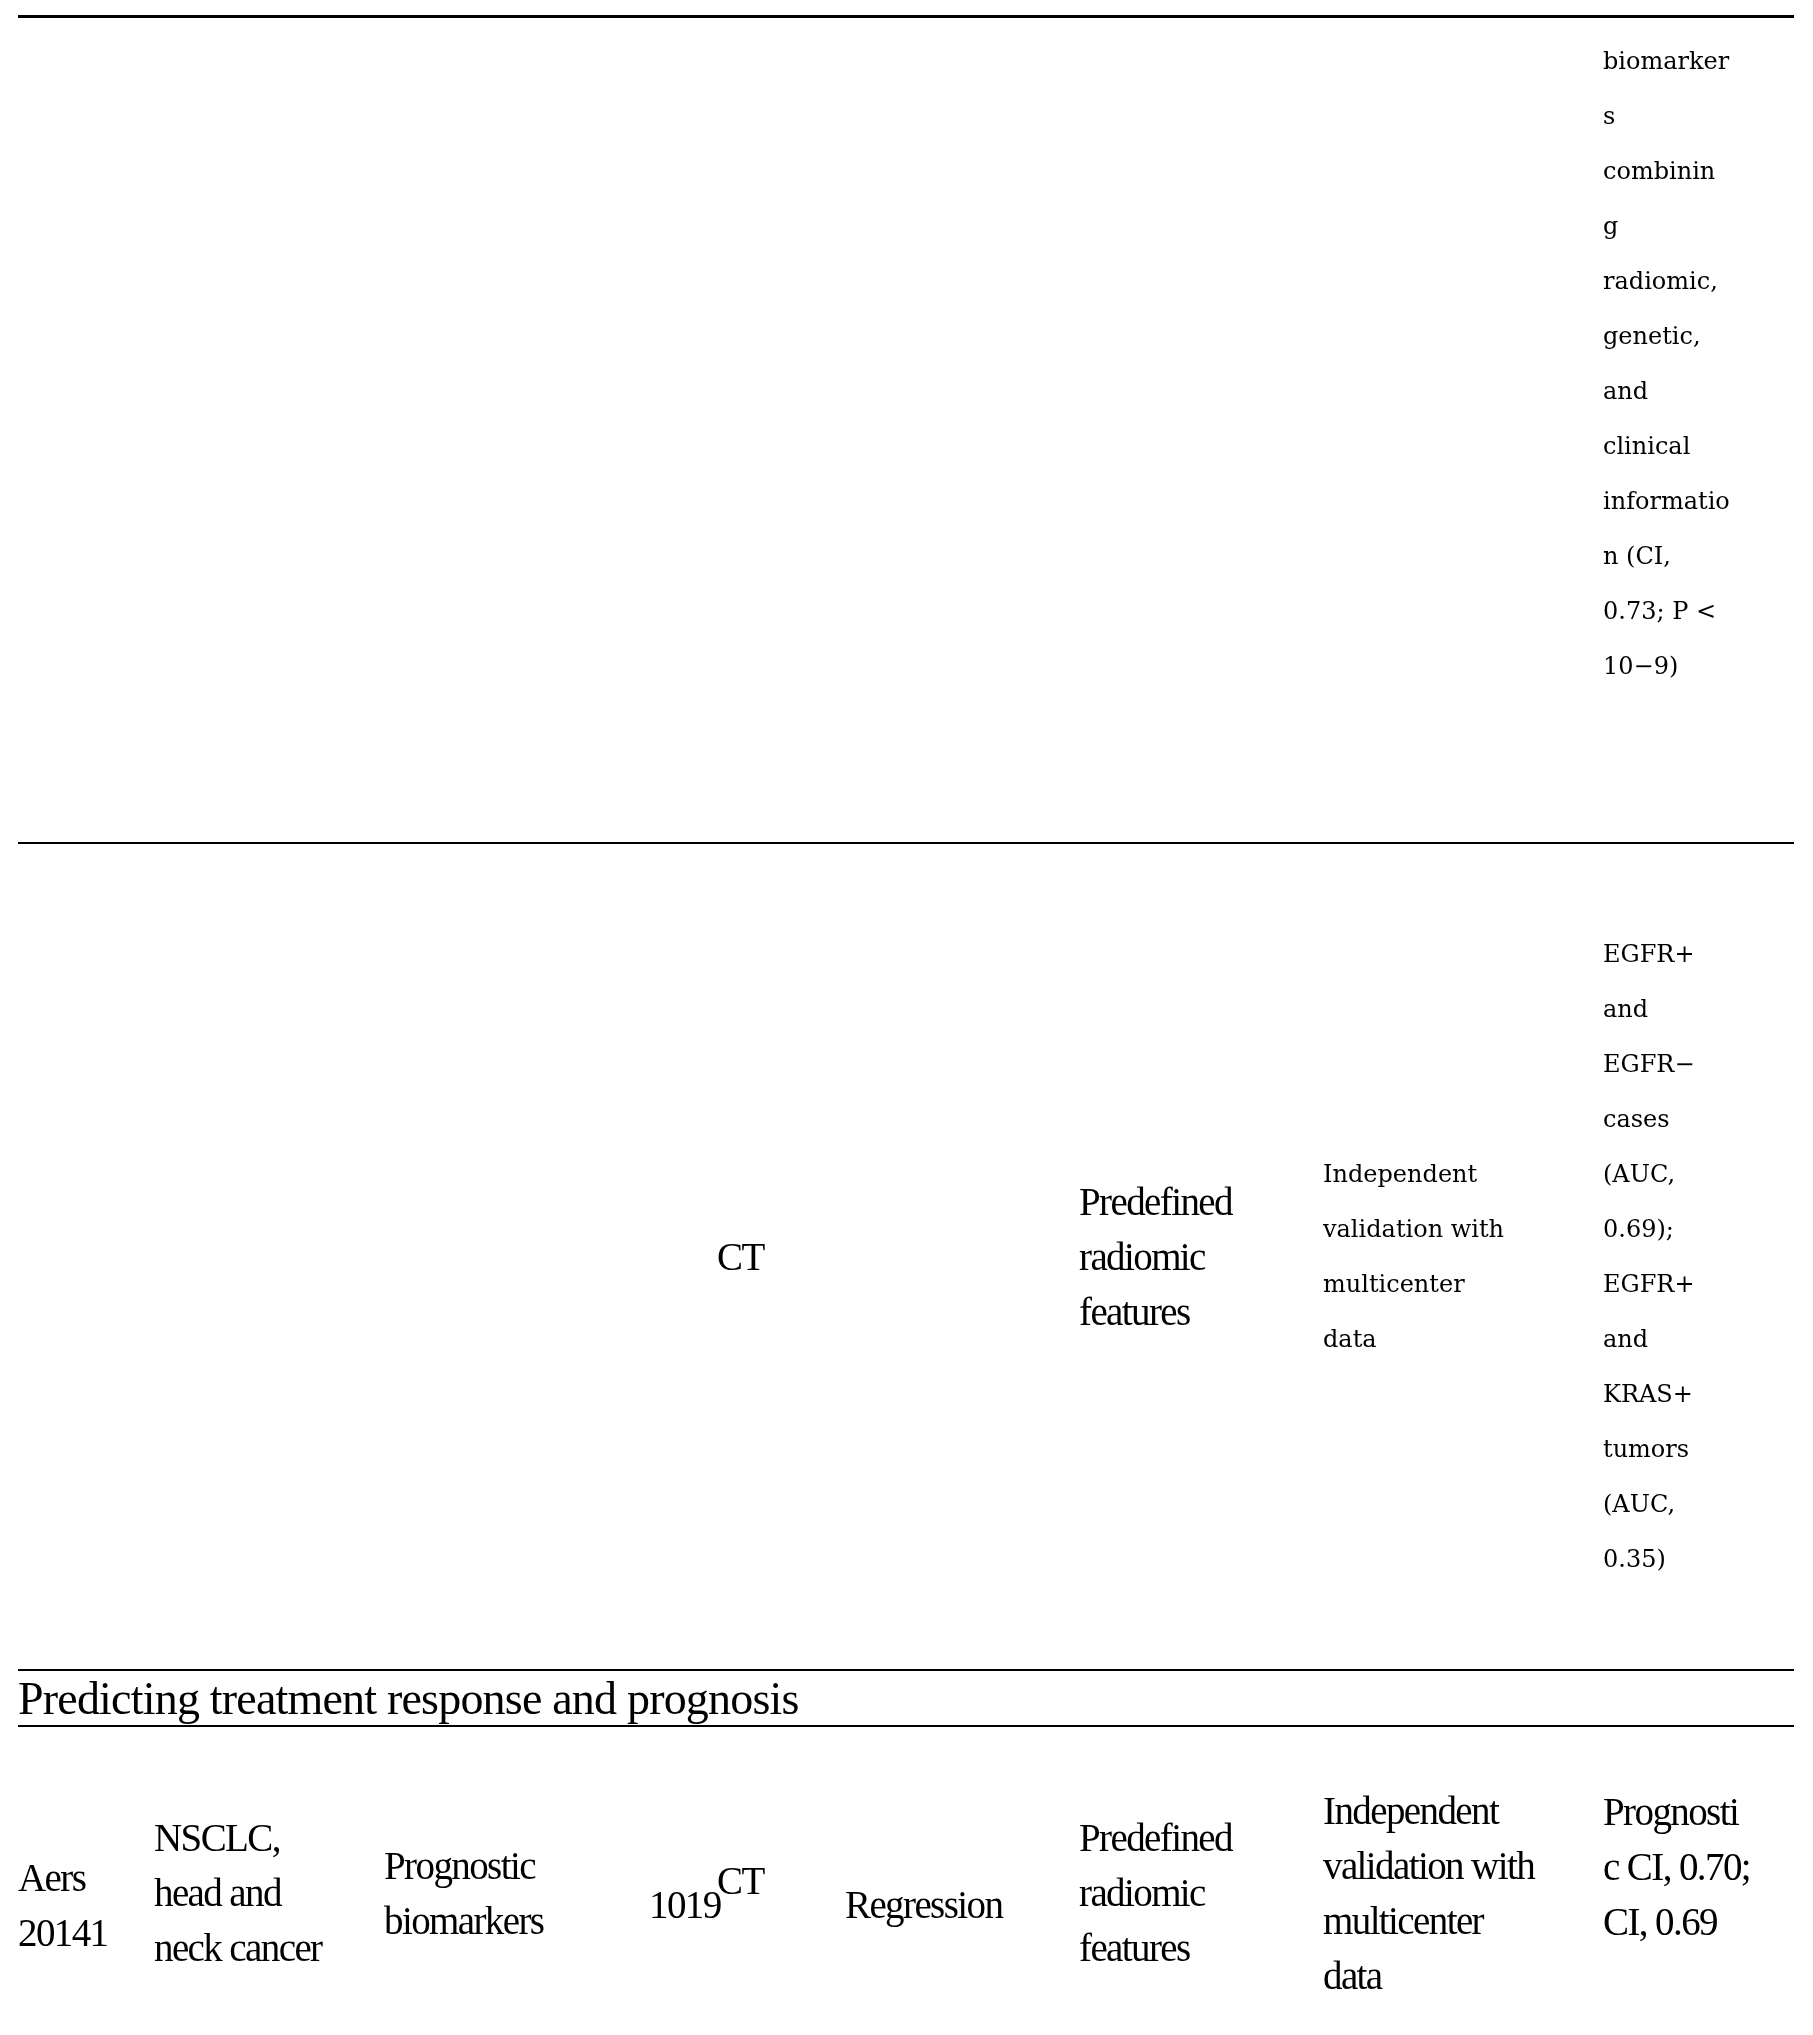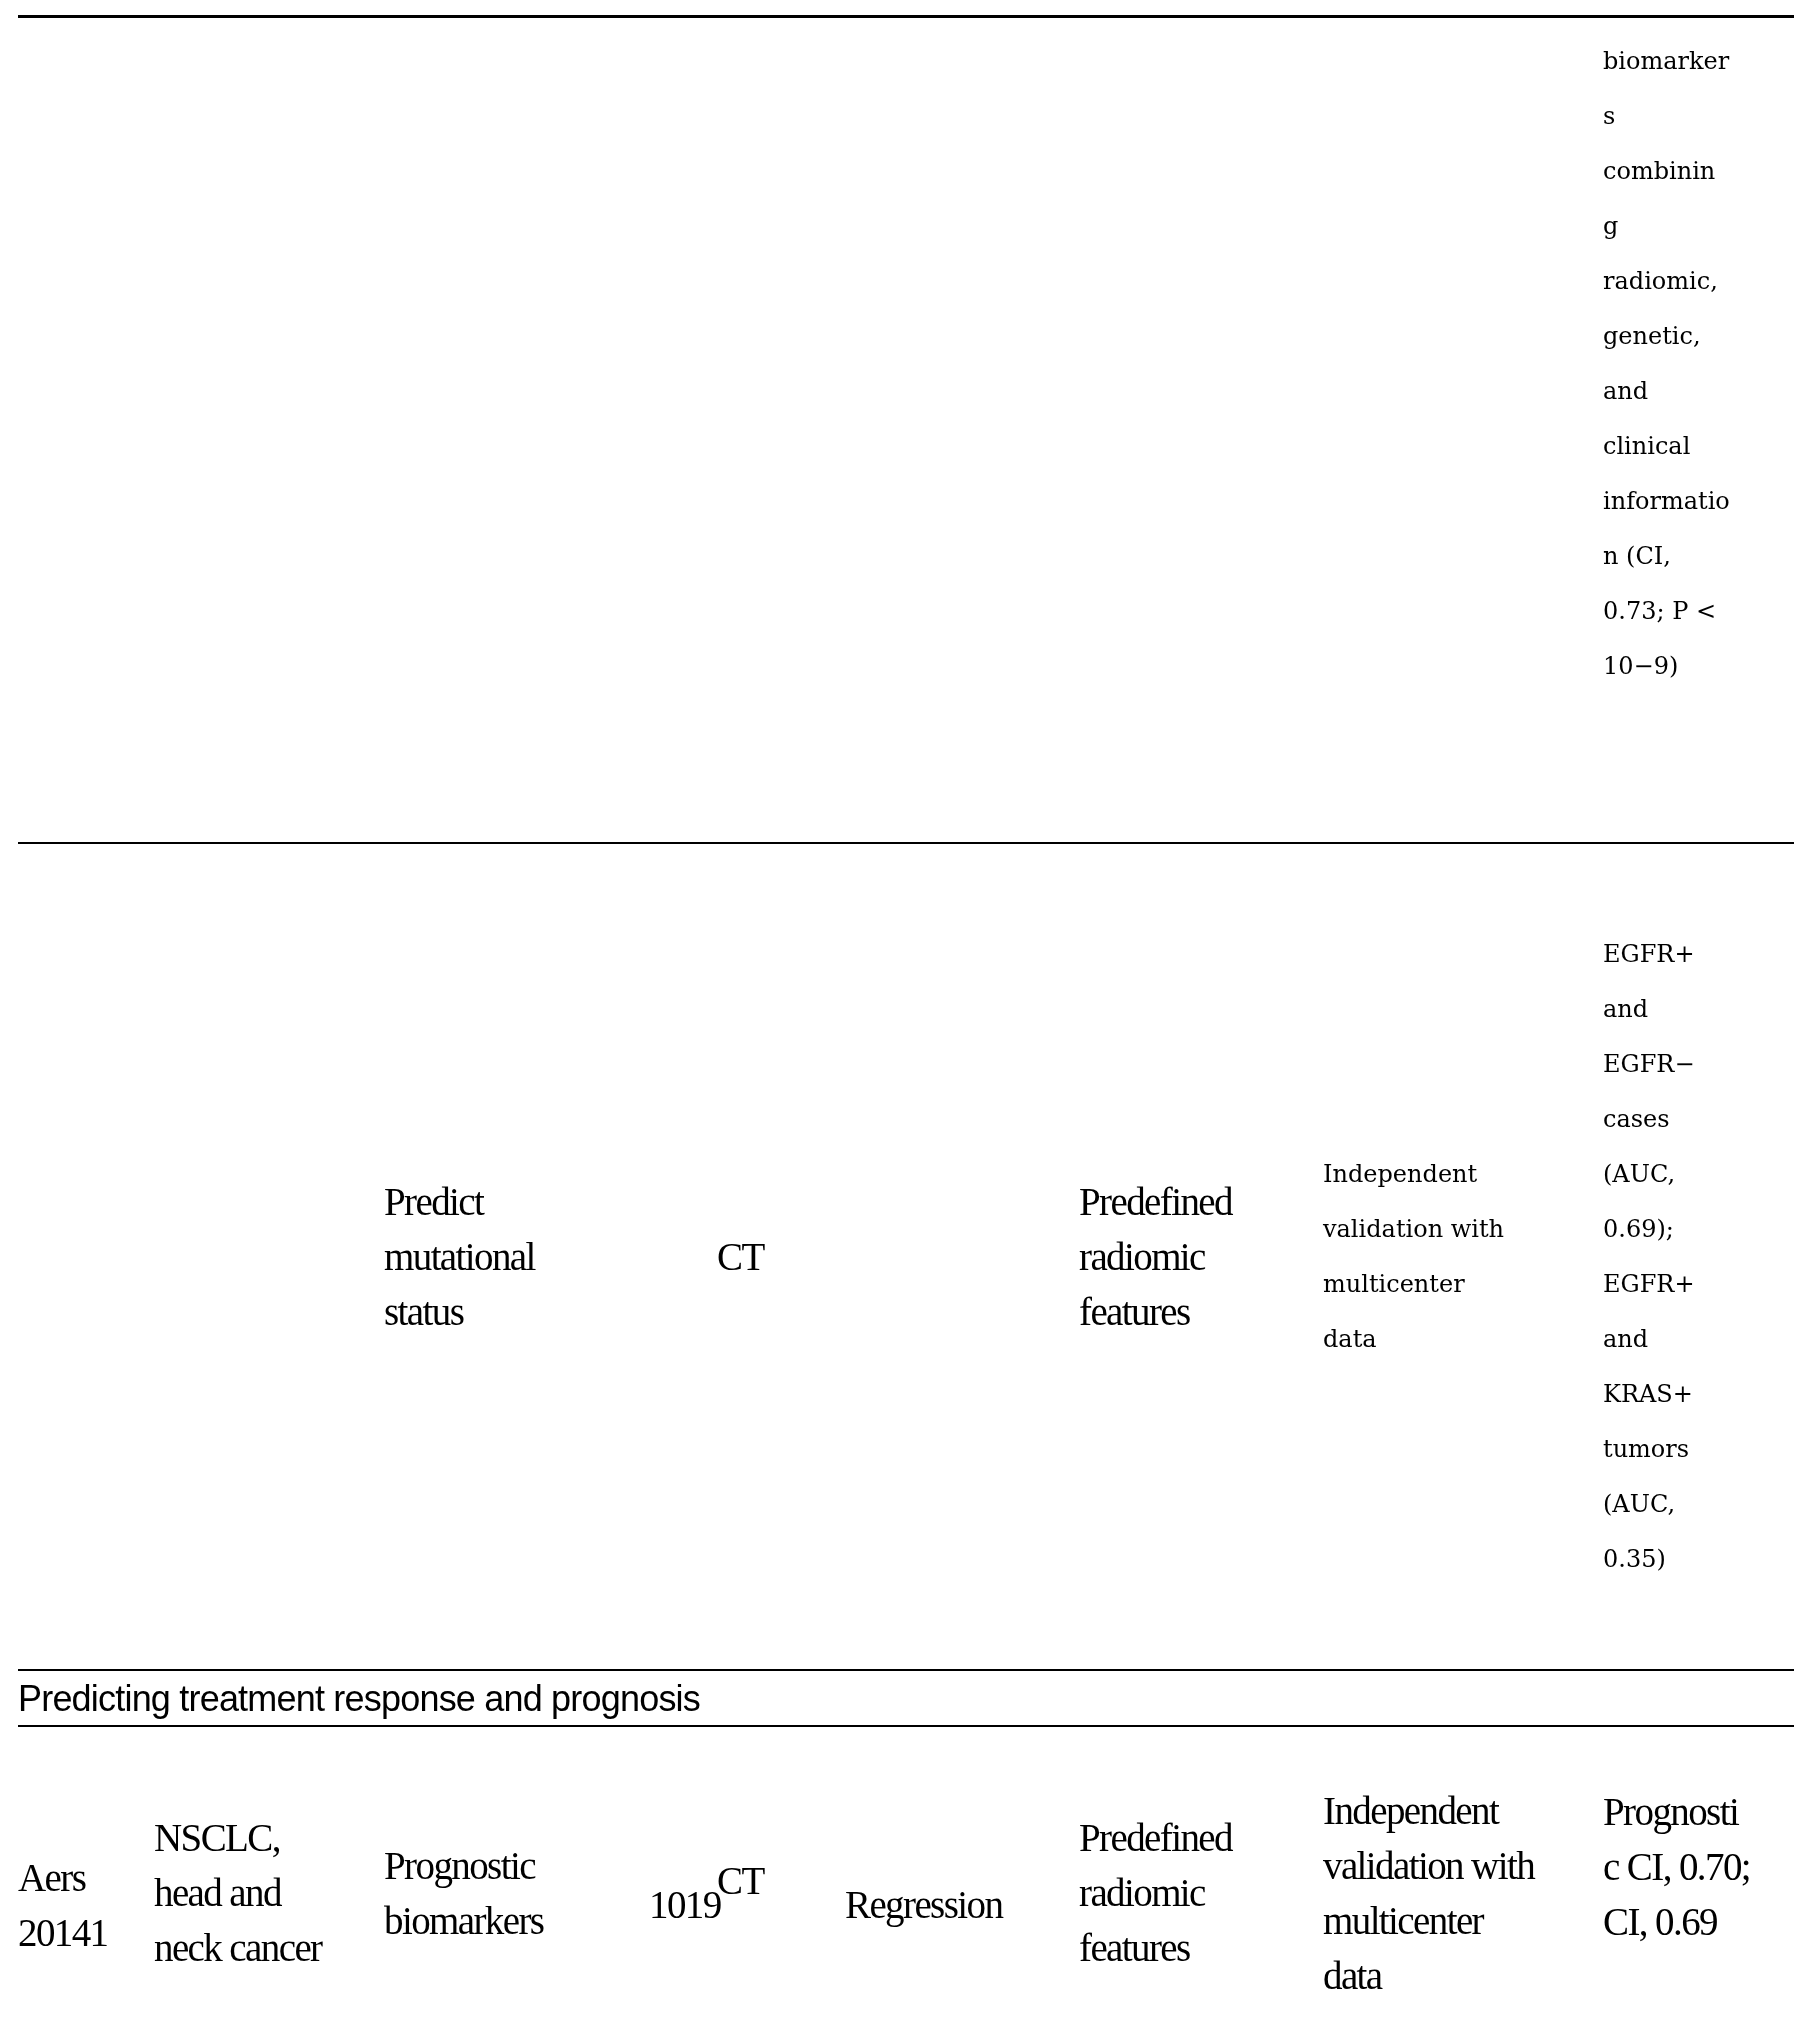--- a/index.html
+++ b/index.html
@@ -6,21 +6,21 @@
   body { width: 1813px; height: 2409px; position: relative; overflow: hidden;
          font-family: "DejaVu Serif", "Liberation Serif", serif; color: #000; }
   .rule { position: absolute; left: 18px; width: 1776px; background: #000; }
   .rule.thick { height: 3.7px; }
   .rule.thin { height: 2.4px; }
   .row { position: absolute; left: 18px; width: 1776px; }
   .cell { position: absolute; top: 0; bottom: 0; display: flex; align-items: center;
           font-size: 24px; line-height: 55px; white-space: pre-line; word-break: break-all; }
   .cell.narrow { font-family: "Liberation Serif", serif; font-size: 39px; letter-spacing: -1.6px; }
   .section-title { position: absolute; left: 18px; top: 1671px; height: 48px; line-height: 55px;
-                   font-family: Liberation Sans, sans-serif; font-size: 36px; letter-spacing: -0.8px; }
+                   font-family: Liberation Serif, serif; font-size: 46px; letter-spacing: -0.8px; }
   .c1 { left: 0; width: 134px; }
   .c2 { left: 136px; width: 228px; }
   .c3 { left: 366px; width: 261px; }
   .c4 { left: 631px; width: 102px; }
   .c5 { left: 699px; width: 90px; }
   .c6 { left: 827px; width: 232px; }
   .c7 { left: 1061px; width: 242px; }
   .c8 { left: 1305px; width: 281px; }
   .c9 { left: 1585px; width: 191px; }
   .top { align-items: flex-start; }
@@ -49,23 +49,20 @@
 clinical
 informatio
 n (CI,
 0.73; P &lt;
 10−9)</div>
 </div>
 
 <div class="rule thin" style="top:842px;"></div>
 
 <div class="row" style="top:844px;height:825px;">
-  <div class="cell c3 narrow">Predict
-mutational
-status</div>
   <div class="cell c5 narrow">CT</div>
   <div class="cell c7 narrow">Predefined
 radiomic
 features</div>
   <div class="cell c8">Independent
 validation with
 multicenter
 data</div>
   <div class="cell c9">EGFR+
 and

